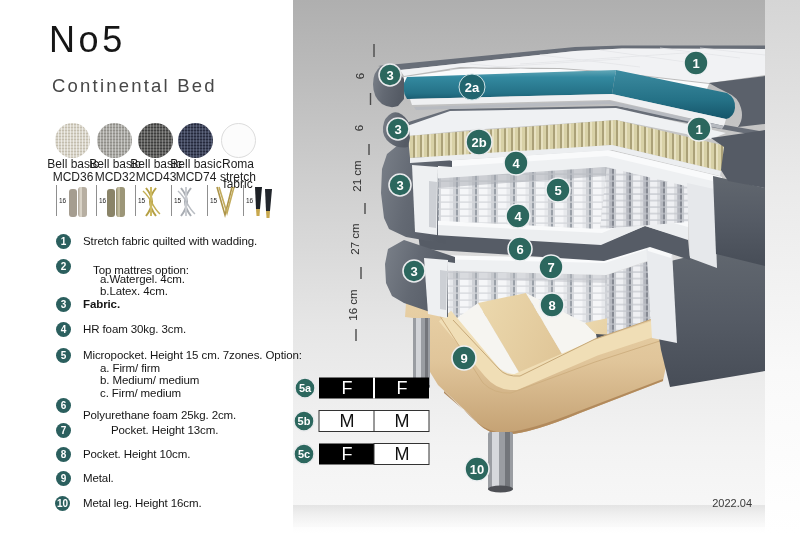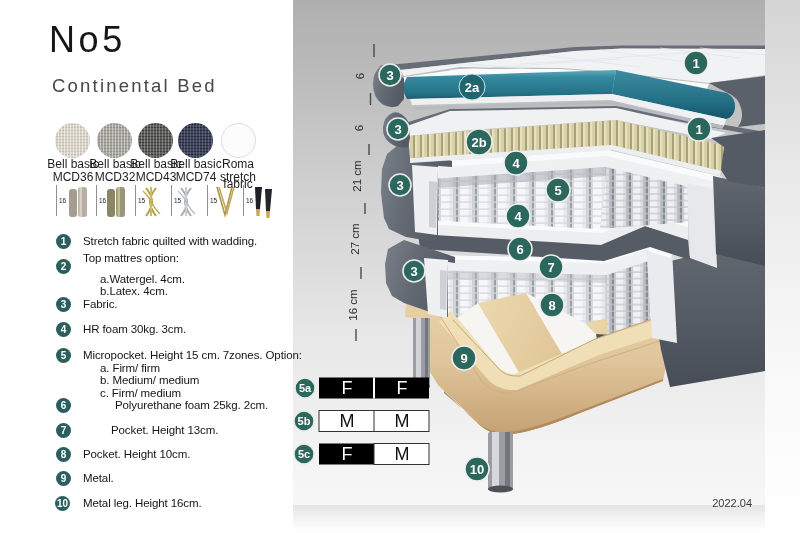--- a/index.html
+++ b/index.html
@@ -428,38 +428,38 @@
     <path d="M218,28 L222,28 L221.5,35 L218.5,35 Z" fill="#c8a84e"></path>
   </g>
 </svg>
 
 <div id="list">
 
   <div class="li-c" style="left:56px;top:234px;">1</div>
   <div class="li-t" style="top:235px;">Stretch fabric quilted with wadding.</div>
 
   <div class="li-c" style="left:56px;top:259px;">2</div>
-  <div class="li-t" style="top:252px;">Top mattres option:</div>
+  <div class="li-t" style="top:264px;margin-left:10px;">Top mattres option:</div>
   <div class="li-s" style="top:272.5px;">a.Watergel. 4cm.</div>
   <div class="li-s" style="top:285px;">b.Latex. 4cm.</div>
 
   <div class="li-c" style="left:56px;top:297px;">3</div>
-  <div class="li-t" style="top:298px;">Fabric.</div>
+  <div class="li-t" style="top:298px;font-weight:bold;">Fabric.</div>
 
   <div class="li-c" style="left:56px;top:322px;">4</div>
   <div class="li-t" style="top:323px;">HR foam 30kg. 3cm.</div>
 
   <div class="li-c" style="left:56px;top:348px;">5</div>
   <div class="li-t" style="top:349px;">Micropocket. Height 15 cm. 7zones. Option:</div>
   <div class="li-s" style="top:361.5px;">a. Firm/ firm</div>
   <div class="li-s" style="top:374px;">b. Medium/ medium</div>
   <div class="li-s" style="top:386.5px;">c. Firm/ medium</div>
 
   <div class="li-c" style="left:56px;top:398px;">6</div>
-  <div class="li-t" style="top:399px;margin-left:32px;">Polyurethane foam 25kg. 2cm.</div>
+  <div class="li-t" style="top:409px;">Polyurethane foam 25kg. 2cm.</div>
 
   <div class="li-c" style="left:56px;top:423px;">7</div>
   <div class="li-t" style="top:424px;padding-left:28px;">Pocket. Height 13cm.</div>
 
   <div class="li-c" style="left:56px;top:447px;">8</div>
   <div class="li-t" style="top:448px;">Pocket. Height 10cm.</div>
 
   <div class="li-c" style="left:56px;top:471px;">9</div>
   <div class="li-t" style="top:472px;">Metal.</div>
 

